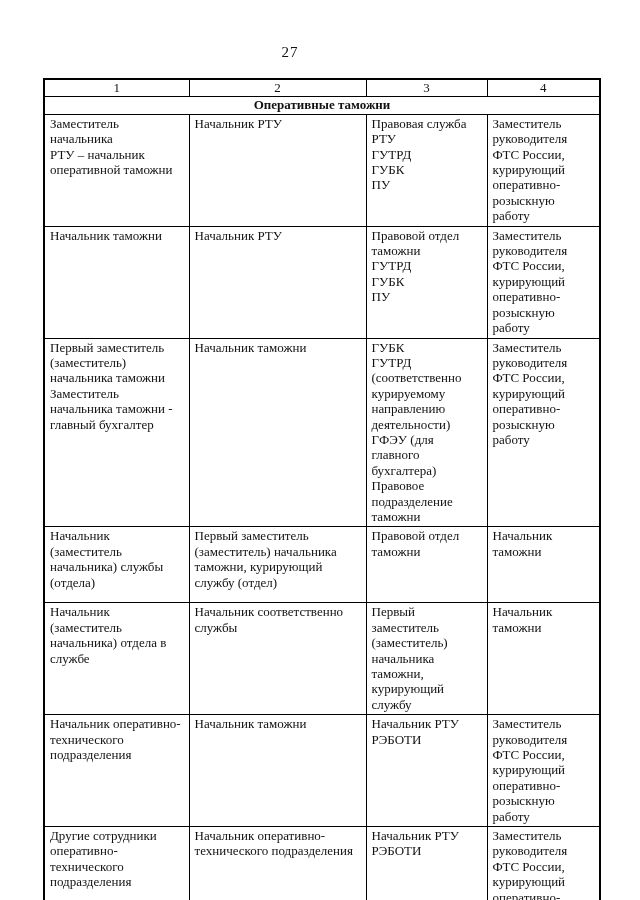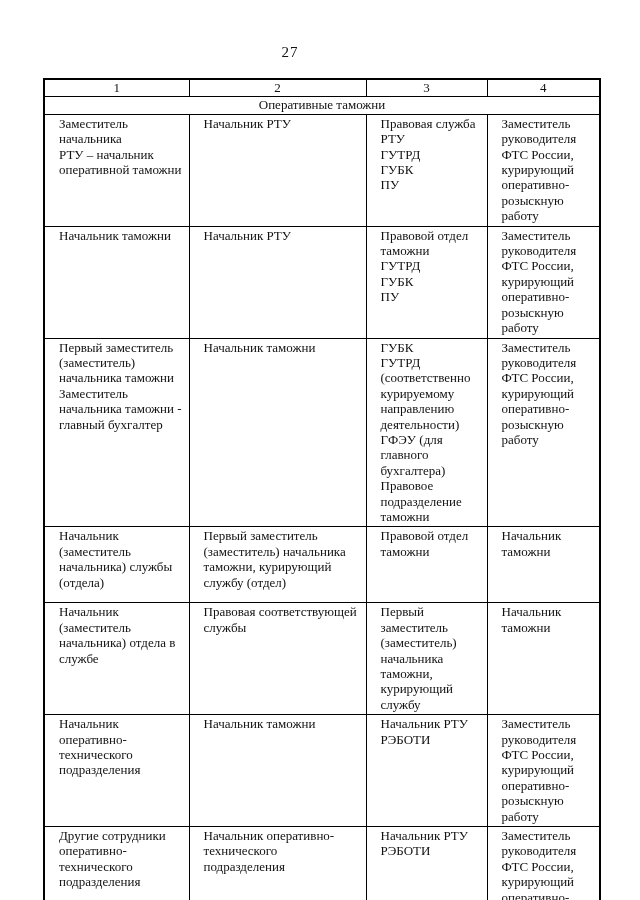--- a/index.html
+++ b/index.html
@@ -35,33 +35,33 @@
     font-size: 13px;
     line-height: 15.4px;
   }
   col.c1 { width: 145px; }
   col.c2 { width: 177px; }
   col.c3 { width: 121px; }
   col.c4 { width: 113px; }
   .doc-table th, .doc-table td {
     border: 1px solid #000;
     vertical-align: top;
-    padding: 1px 4px 2px 14px;
+    padding: 1px 4px 2px 5px;
     white-space: pre-line;
     overflow: hidden;
   }
   .doc-table thead th {
     font-weight: normal;
     text-align: center;
     padding: 0 2px 1px 2px;
     height: 14px;
     white-space: normal;
   }
   .doc-table thead th.section {
-    font-weight: normal;
+    font-weight: bold;
     text-align: center;
   }
   tbody tr:nth-child(1) td { height: 89px; }
   tbody tr:nth-child(2) td { height: 83px; }
   tbody tr:nth-child(3) td { height: 174px; }
   tbody tr:nth-child(4) td { height: 72px; }
   tbody tr:nth-child(5) td { height: 102px; }
   tbody tr:nth-child(6) td { height: 102px; }
   tbody tr:nth-child(7) td { height: 86px; }
 </style>
@@ -160,21 +160,21 @@
       <td>Правовой отдел
 таможни</td>
       <td>Начальник
 таможни</td>
     </tr>
     <tr>
       <td>Начальник
 (заместитель
 начальника) отдела в
 службе</td>
-      <td>Правовая соответствующей
+      <td>Начальник соответственно
 службы</td>
       <td>Первый заместитель
 (заместитель)
 начальника
 таможни,
 курирующий
 службу</td>
       <td>Начальник
 таможни</td>
     </tr>

